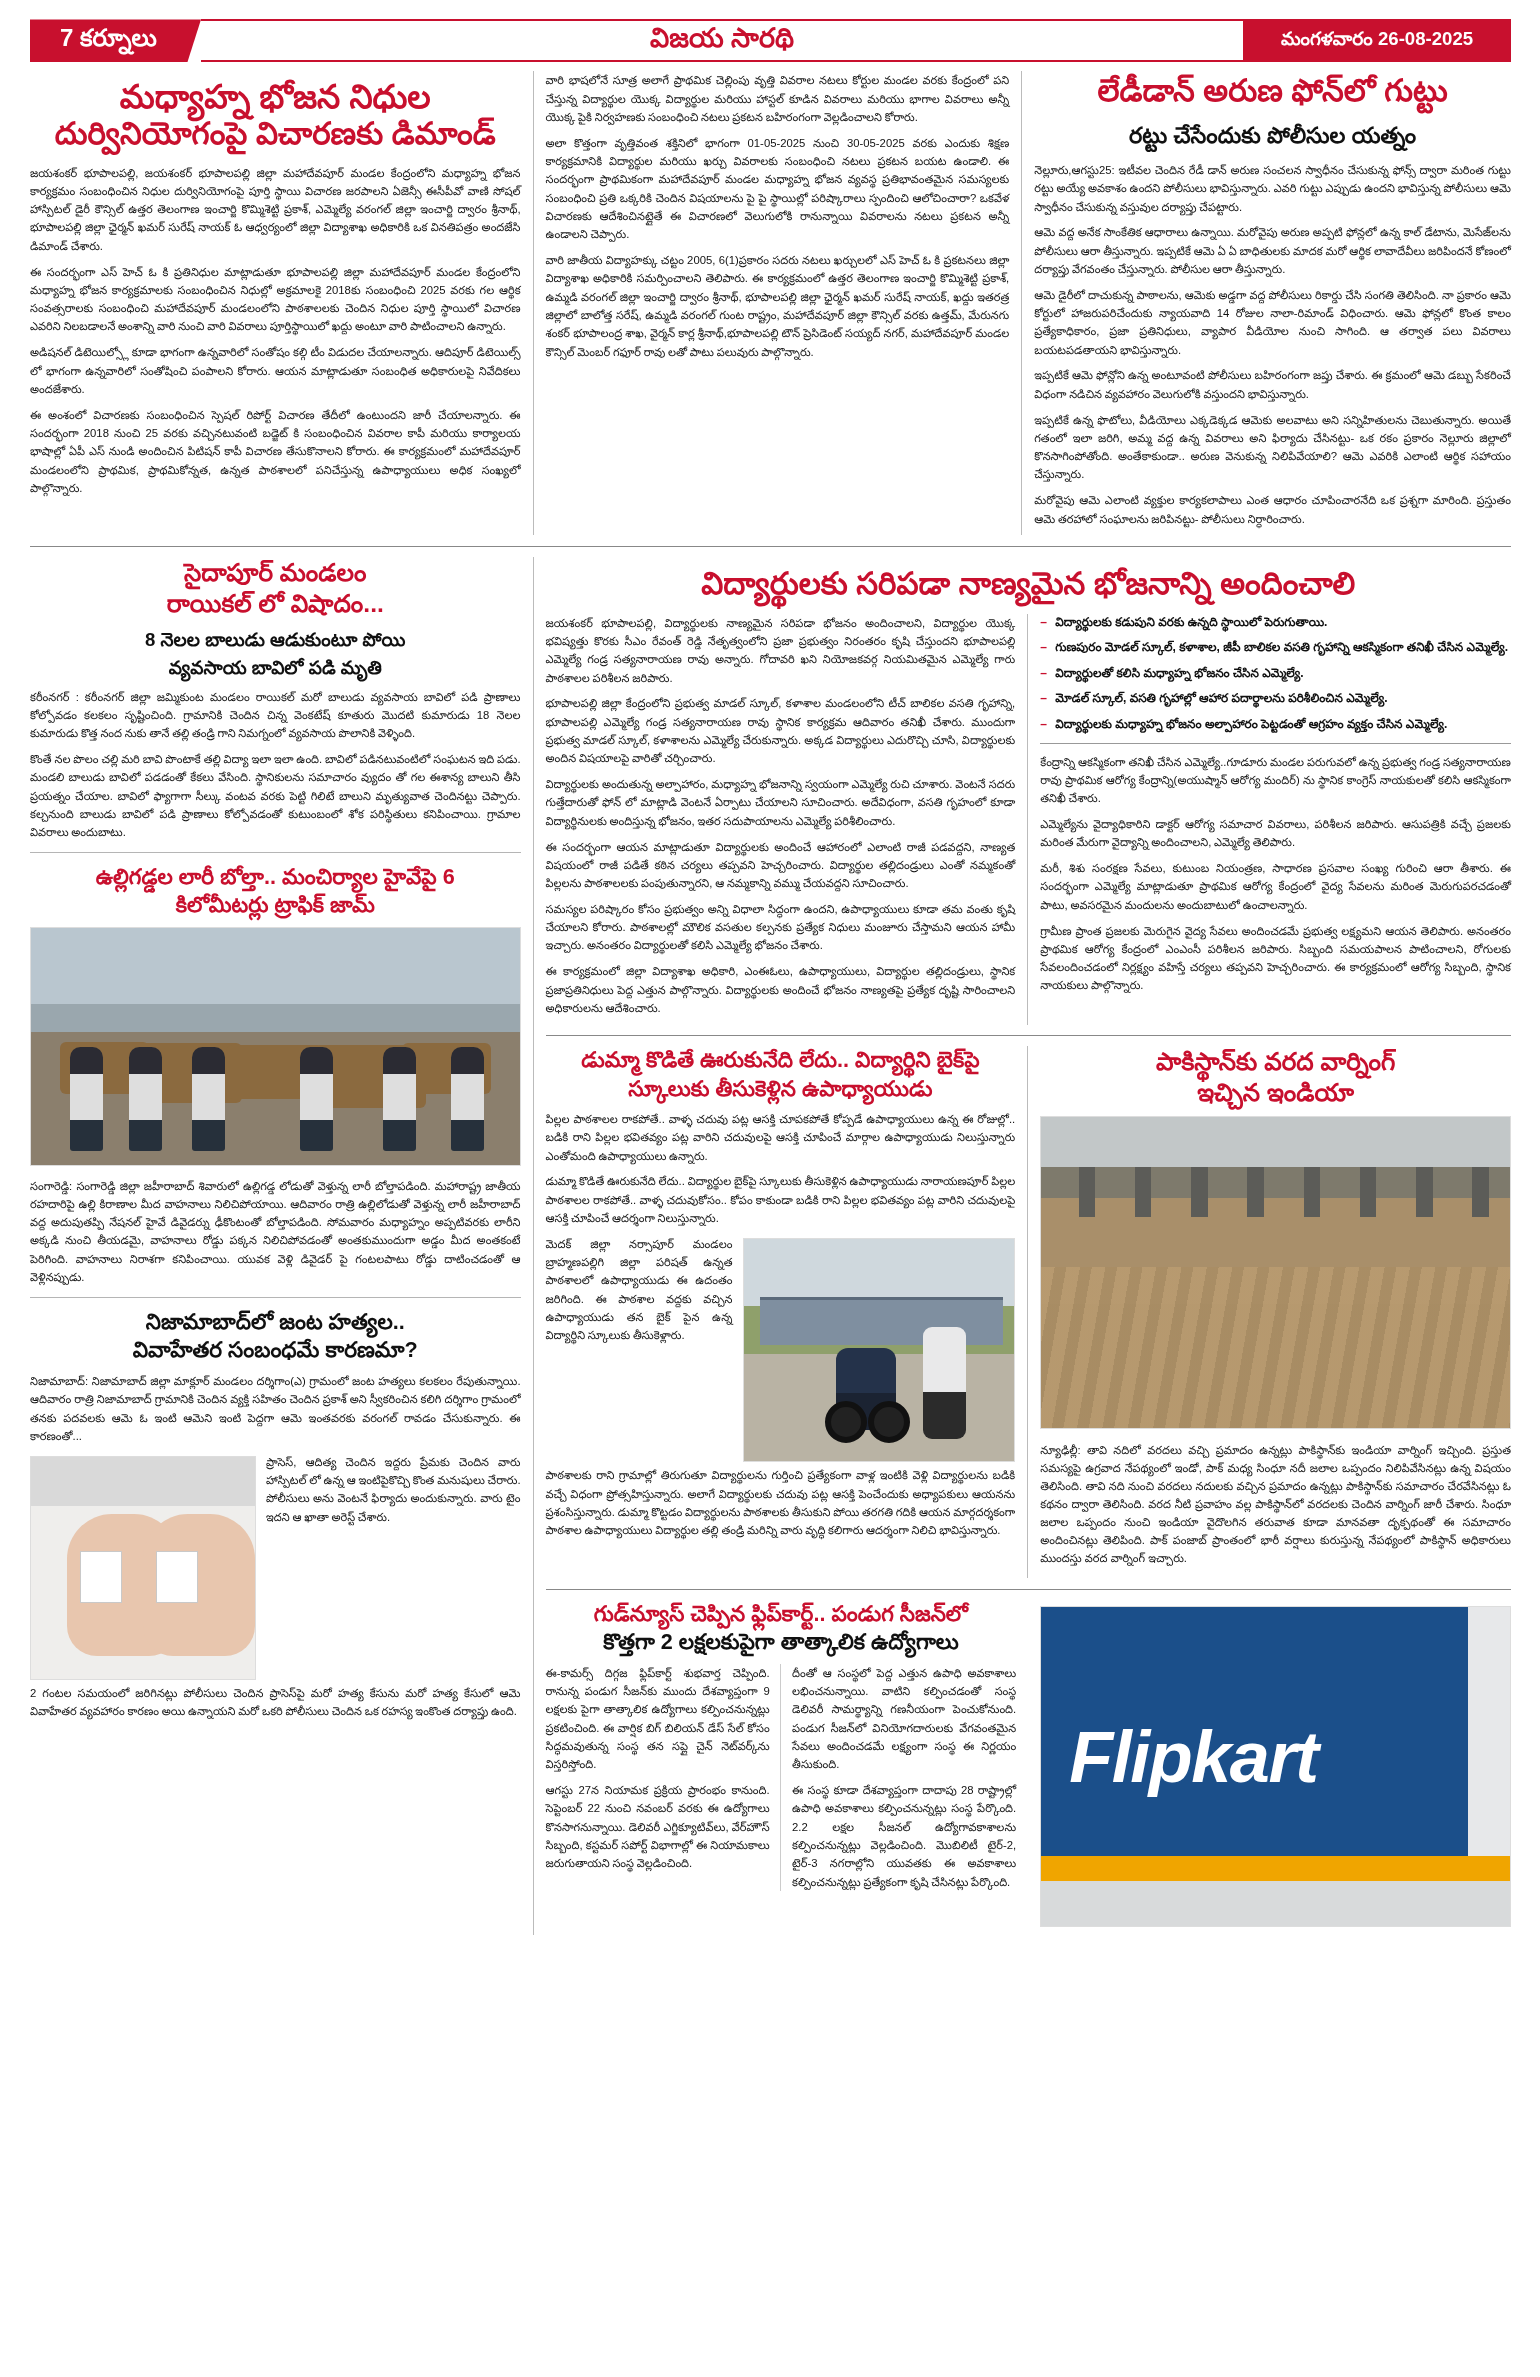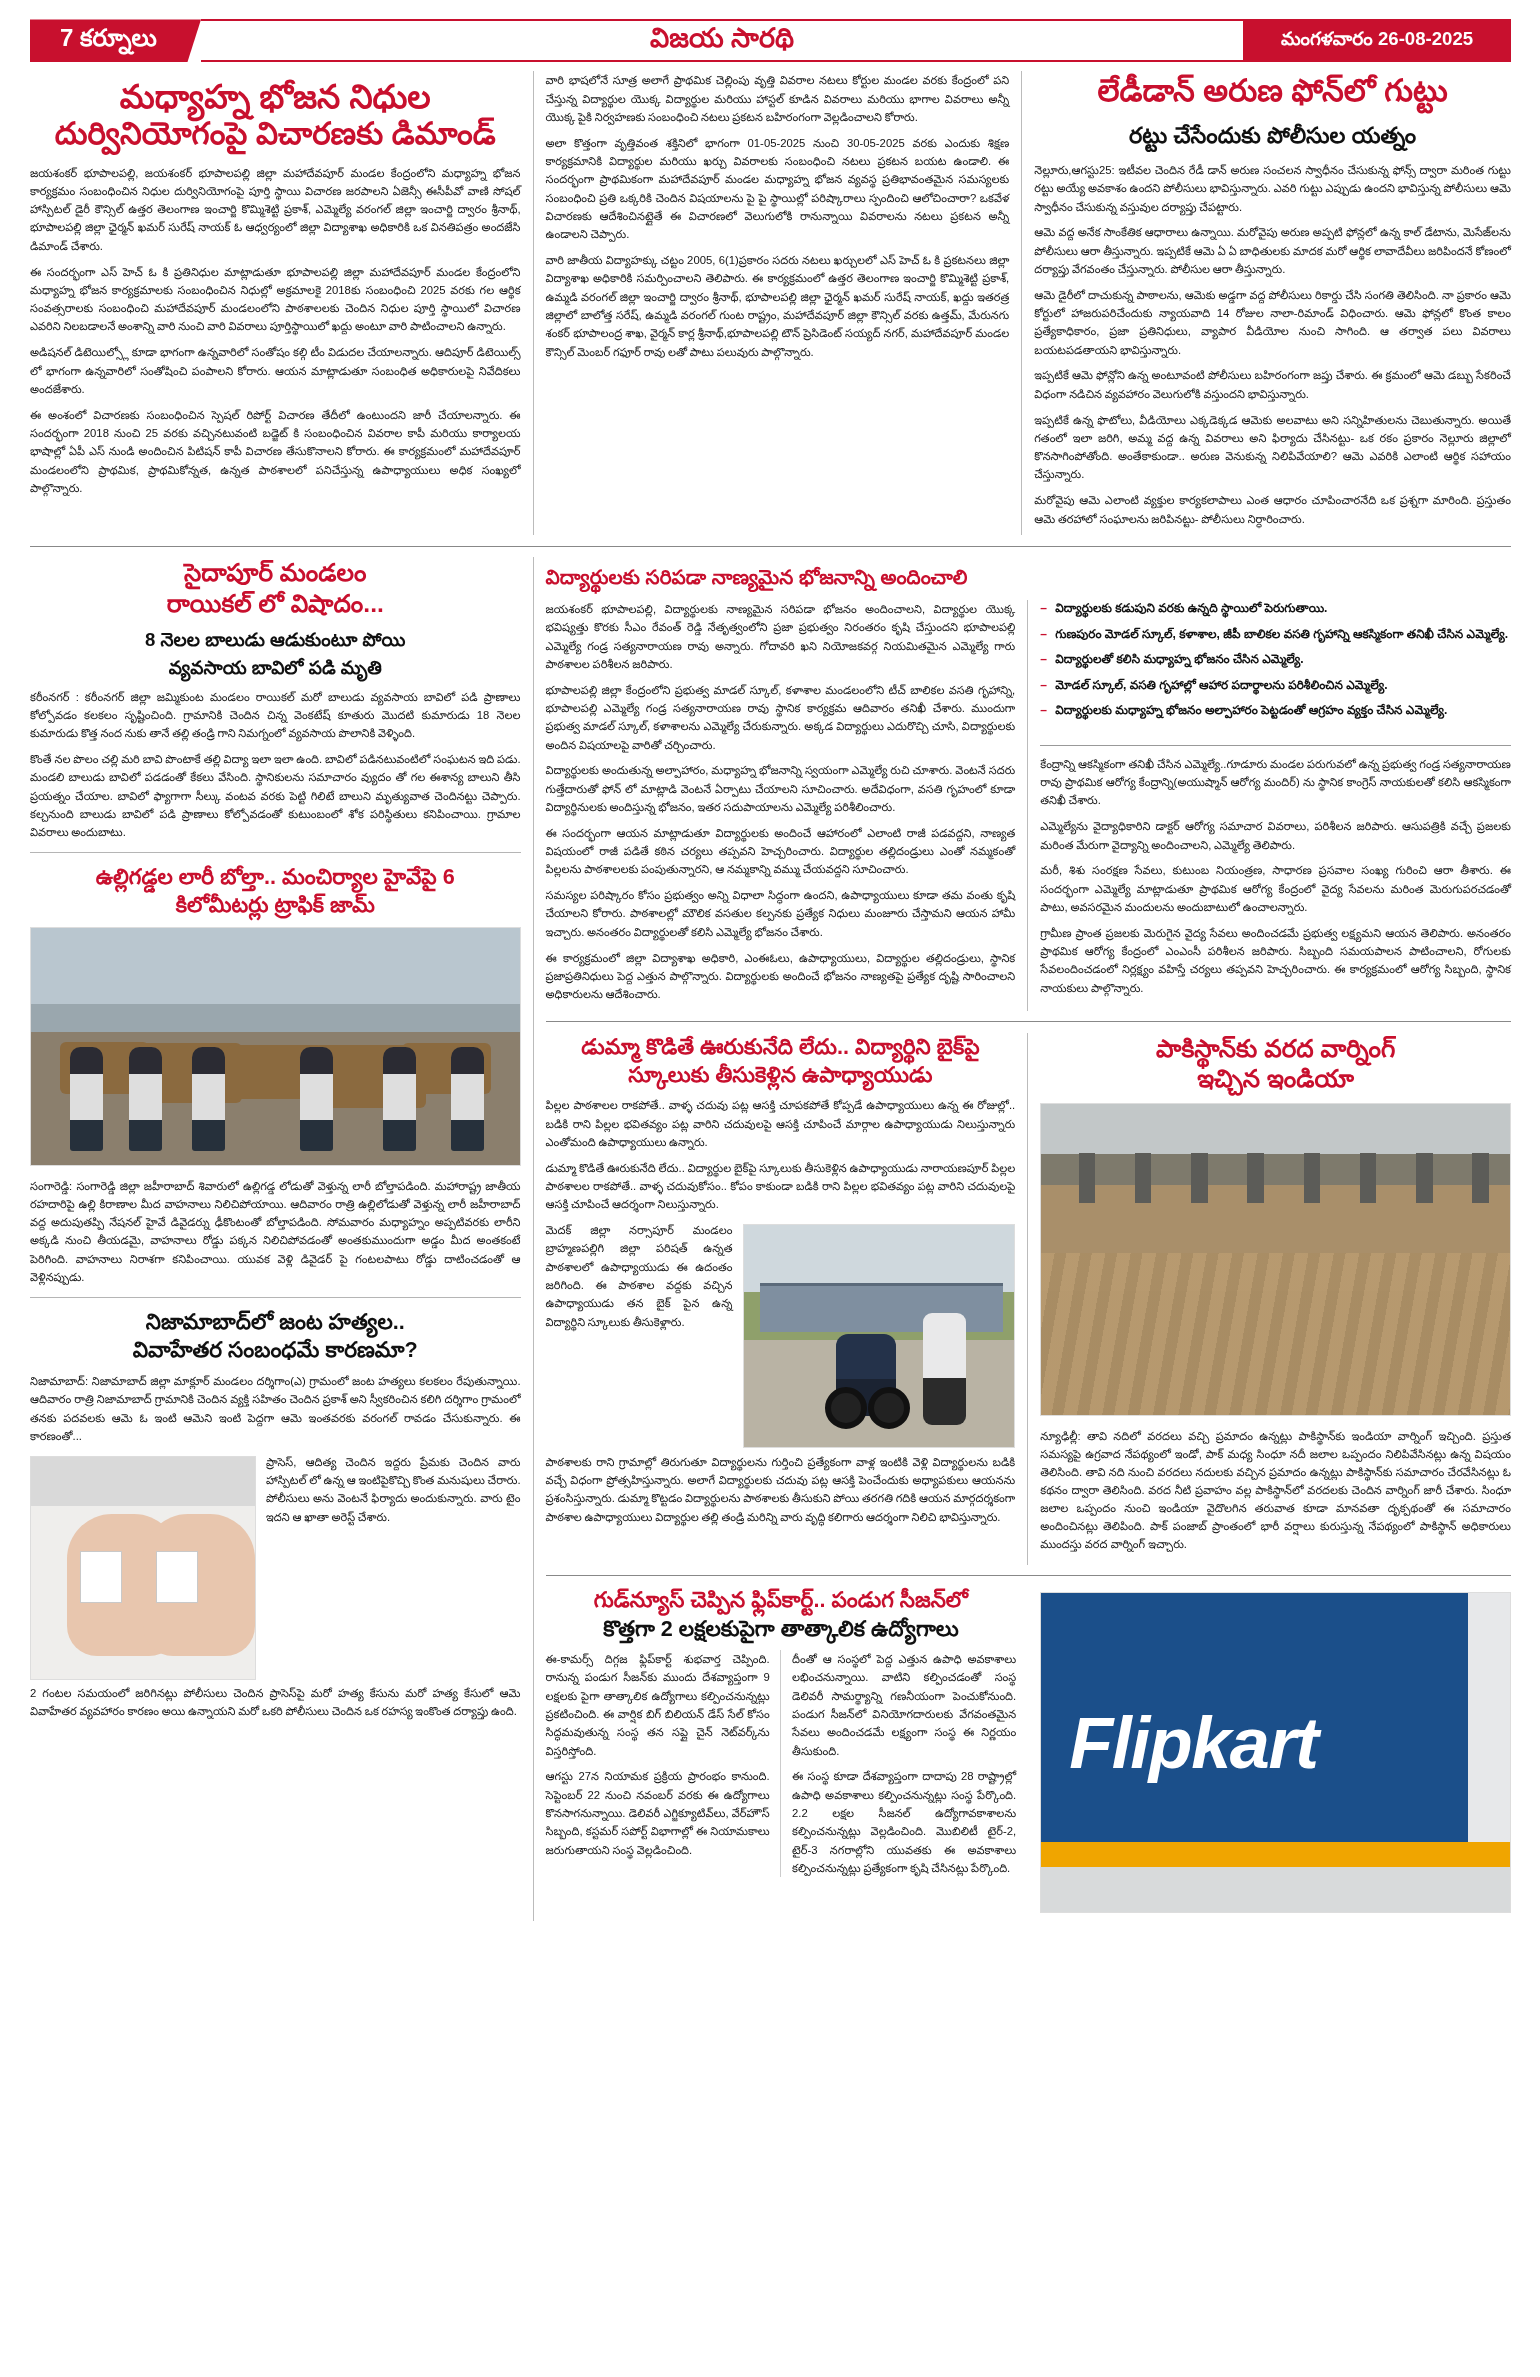--- a/index.html
+++ b/index.html
@@ -119,23 +119,23 @@
   }
   .rule {
     border: 0;
     border-top: 0.7px solid #b5b5b5;
     margin: 10.4px 0;
   }
   .rule.thick {
     border-top: 1.5px solid #888;
   }
   .wide-head {
-    text-align: left;
+    text-align: center;
     color: #c8102e;
-    font-size: 20px;
+    font-size: 31px;
     font-weight: bold;
     margin: 7.5px 0 10.4px 0;
     line-height: 1.25;
   }
   .two-col-text {
     column-count: 2;
     column-gap: 22.4px;
     column-rule: 0.7px solid #ccc;
   }
 
@@ -157,21 +157,21 @@
   .bullets li:before {
     content: "\2013";
     position: absolute;
     left: 0;
     top: 0;
     color: #c8102e;
     font-weight: bold;
   }
   .bullets-wrap {
     border-bottom: 1.5px solid #999;
-    padding-bottom: 17px;
+    padding-bottom: 1px;
     margin-bottom: 9px;
   }
 
   
   .photo {
     width: 100%;
     margin: 6px 0 7.5px 0;
     position: relative;
     overflow: hidden;
     border: 0.7px solid #ddd;

